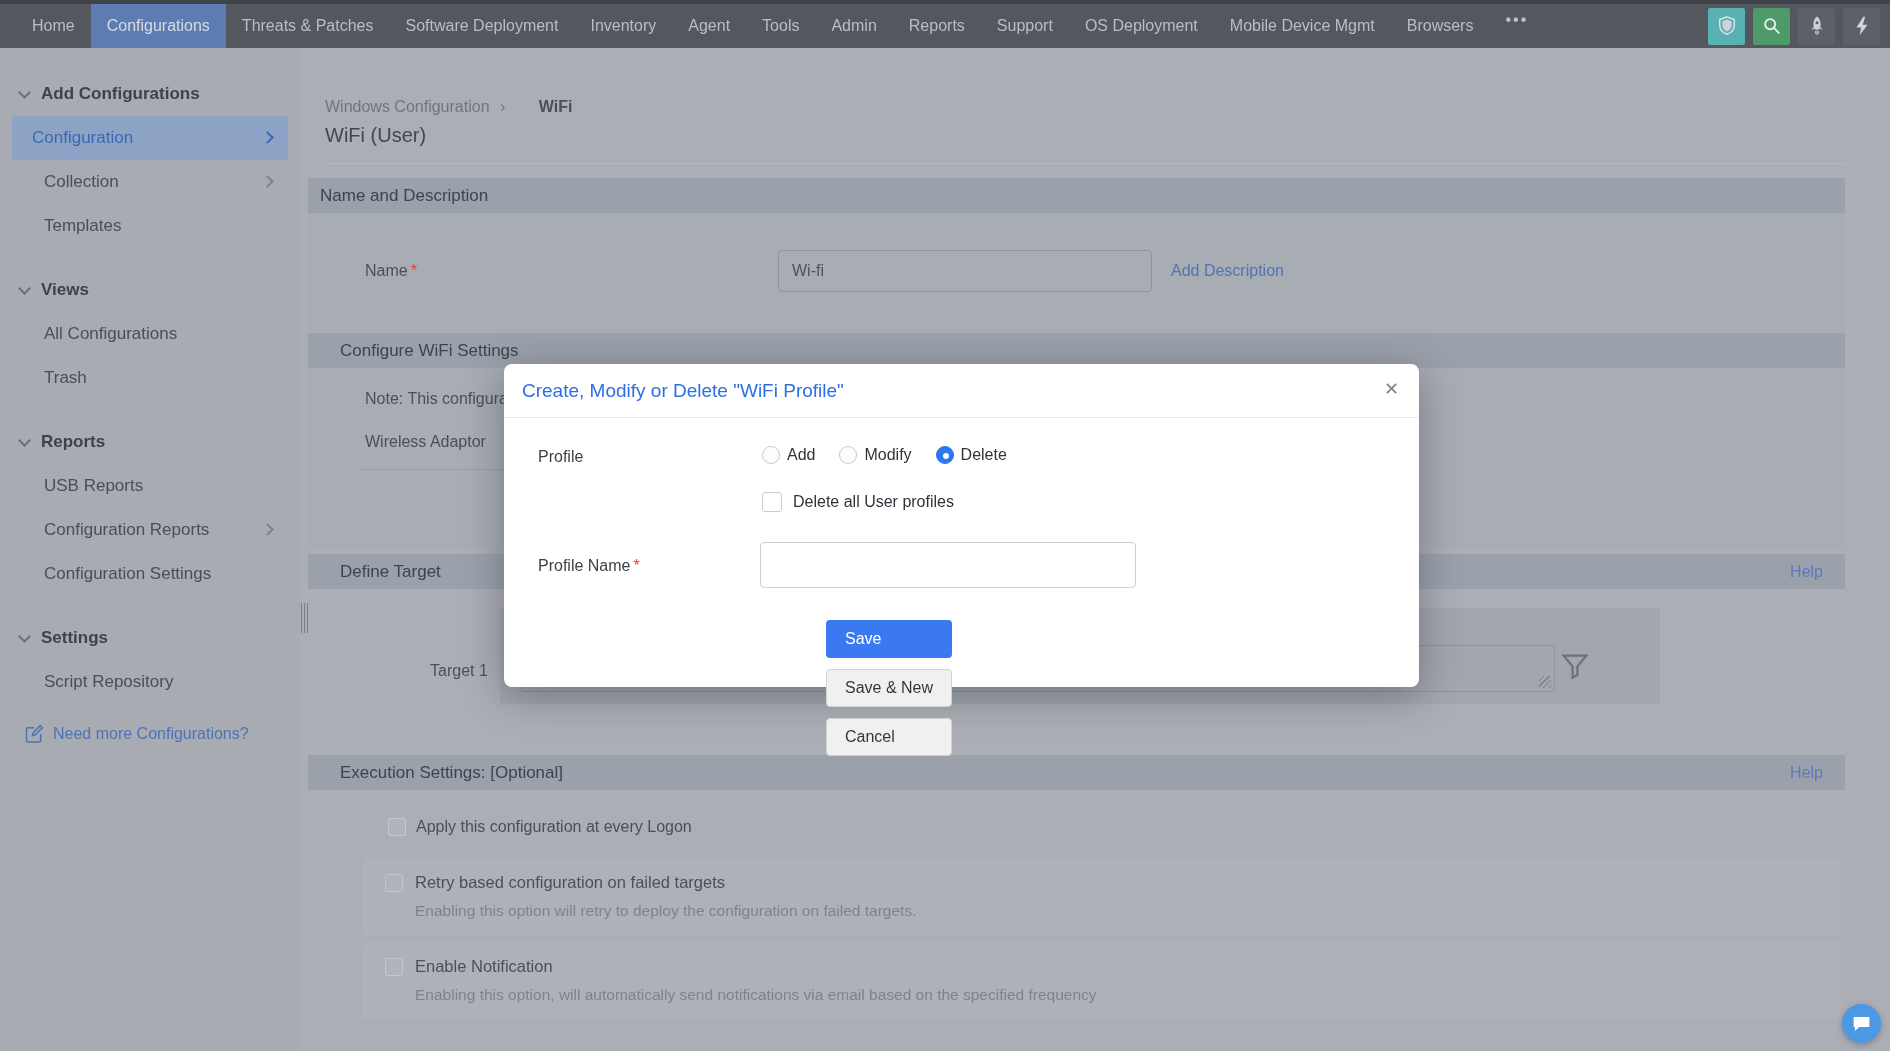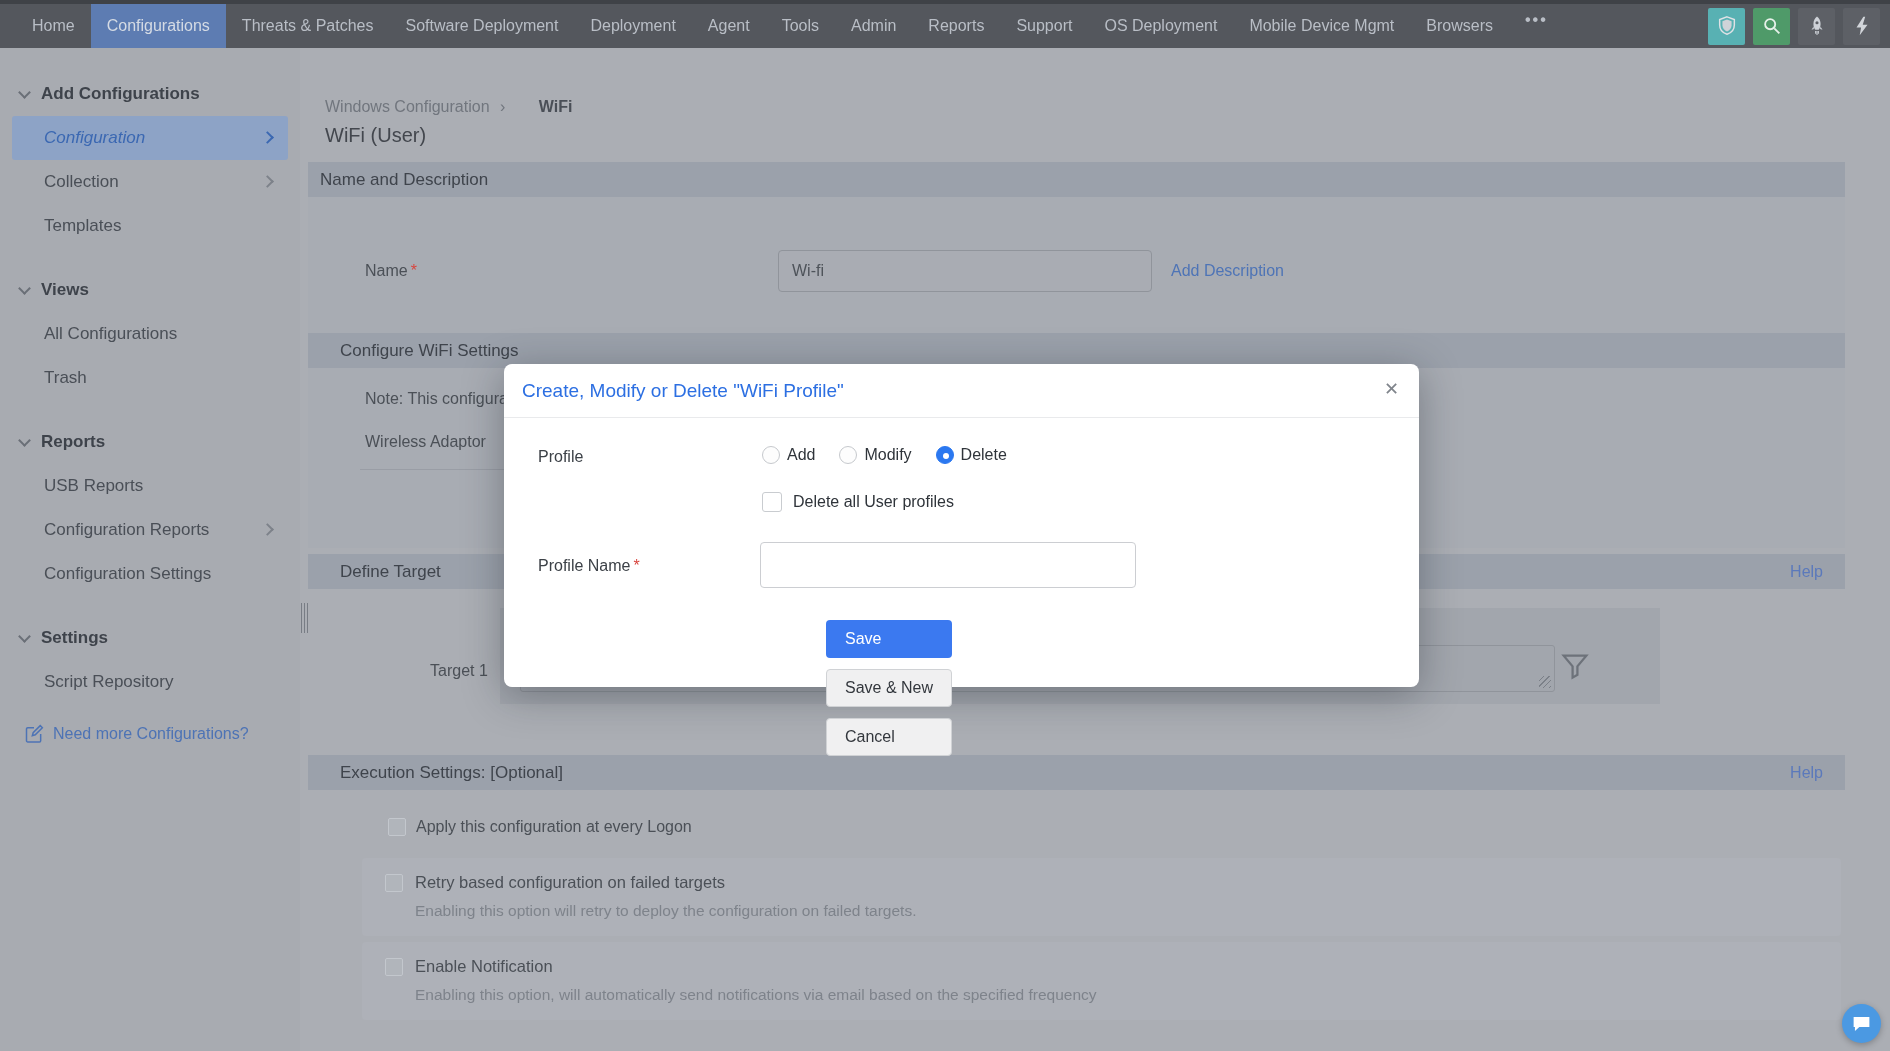--- a/index.html
+++ b/index.html
@@ -37,21 +37,21 @@
   
   .sidebar {
     position:absolute; top:48px; left:0; width:300px; bottom:0;
     background:#a8abb1; padding-top:24px;
   }
   .side-row { height:44px; display:flex; align-items:center; position:relative; }
   .side-header { font-weight:bold; font-size:17px; color:#3e434b; padding-left:20px; gap:12px; cursor:pointer; }
   .side-item { font-size:17px; color:#4a4f57; padding-left:44px; cursor:pointer; }
   .side-item.selected {
     background:#8da3c6; color:#3b68b2; margin:0 12px;
-    padding-left:32px; border-radius:3px;font-style:italic;
+    padding-left:20px; border-radius:3px;
   }
   .gap { margin-top:20px; }
   .chev { width:9px; height:9px; border-right:2px solid #6a6f77; border-bottom:2px solid #6a6f77; display:inline-block; }
   .chev.down { transform:rotate(45deg); margin-top:-4px; }
   .chev.right { transform:rotate(-45deg); position:absolute; right:28px; top:17px; border-color:#7d828a; }
   .side-item.selected .chev.right { border-color:#3b68b2; right:16px; }
   .need-more {
     margin-top:8px; display:flex; align-items:center; gap:9px;
     padding-left:24px; color:#4d73b5; font-size:16px; height:44px; cursor:pointer;
   }
@@ -152,21 +152,21 @@
 </style>
 </head>
 <body>
 
 <div class="top-strip"></div>
 <div class="topnav">
   <div class="nav-item">Home</div>
   <div class="nav-item active">Configurations</div>
   <div class="nav-item">Threats &amp; Patches</div>
   <div class="nav-item">Software Deployment</div>
-  <div class="nav-item">Deployment</div>
+  <div class="nav-item">Inventory</div>
   <div class="nav-item">Agent</div>
   <div class="nav-item">Tools</div>
   <div class="nav-item">Admin</div>
   <div class="nav-item">Reports</div>
   <div class="nav-item">Support</div>
   <div class="nav-item">OS Deployment</div>
   <div class="nav-item">Mobile Device Mgmt</div>
   <div class="nav-item">Browsers</div>
   <div class="nav-item dots">•••</div>
   <div class="nav-icons">
@@ -277,21 +277,21 @@
 <div class="main">
   <div class="breadcrumb">
     <span>Windows Configuration</span>
     <span class="crumb-sep">›</span>
     <b>WiFi</b>
   </div>
   <div class="page-title">WiFi (User)</div>
   <div class="title-divider"></div>
 
   <div class="panel-body" style="top:130px; height:200px;"></div>
-  <div class="band" style="top:114px;padding-left:12px;">
+  <div class="band" style="top:130px;padding-left:12px;">
     <span>Name and Description</span>
   </div>
   <div class="fld-label" style="top:214px; left:65px;">
     <span>Name</span><span class="req">*</span>
   </div>
   <input class="name-input" type="text" value="Wi-fi" style="">
   <div class="add-desc">Add Description</div>
 
   <div class="panel-body" style="top:285px; height:215px;"></div>
   <div class="band" style="top:285px;">

